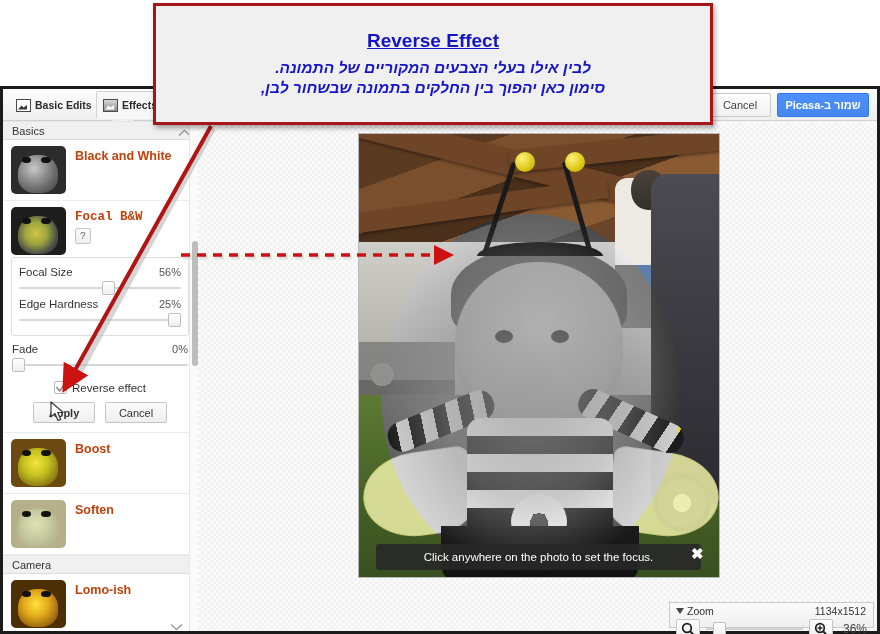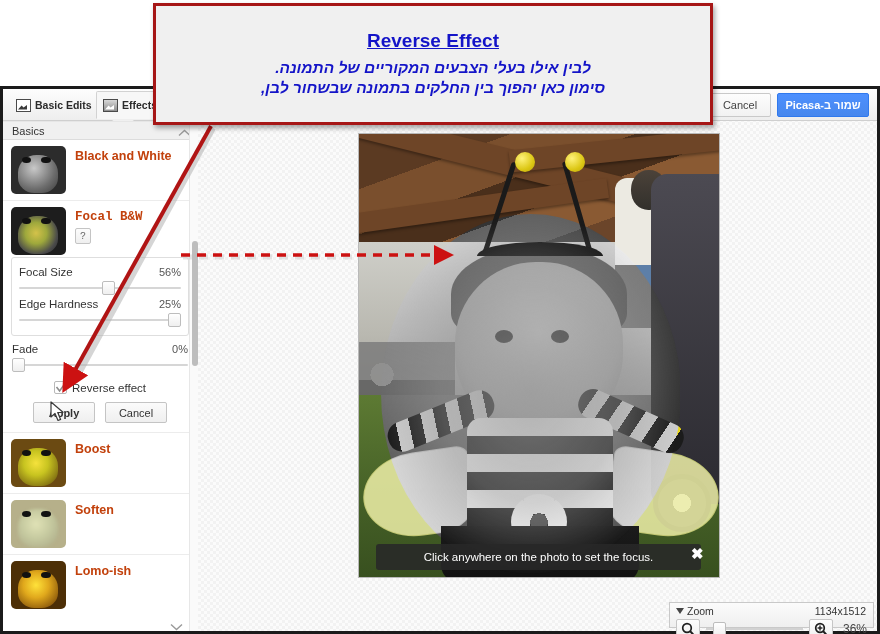--- a/index.html
+++ b/index.html
@@ -591,20 +591,23 @@
       <div class="thumb t-soften">
         <div class="frog">
             <div class="body"></div>
             <div class="eye l"></div>
             <div class="eye r"></div>
           </div>
       </div>
       <div class="fx-label">Soften</div>
     </div>
 
+    <div class="section-head">
+      <span>Camera</span>
+    </div>
 
     <div class="fx-row" style="border-bottom:none;">
       <div class="thumb t-lomo">
         <div class="frog">
             <div class="body"></div>
             <div class="eye l"></div>
             <div class="eye r"></div>
           </div>
       </div>
       <div class="fx-label">Lomo-ish</div>

